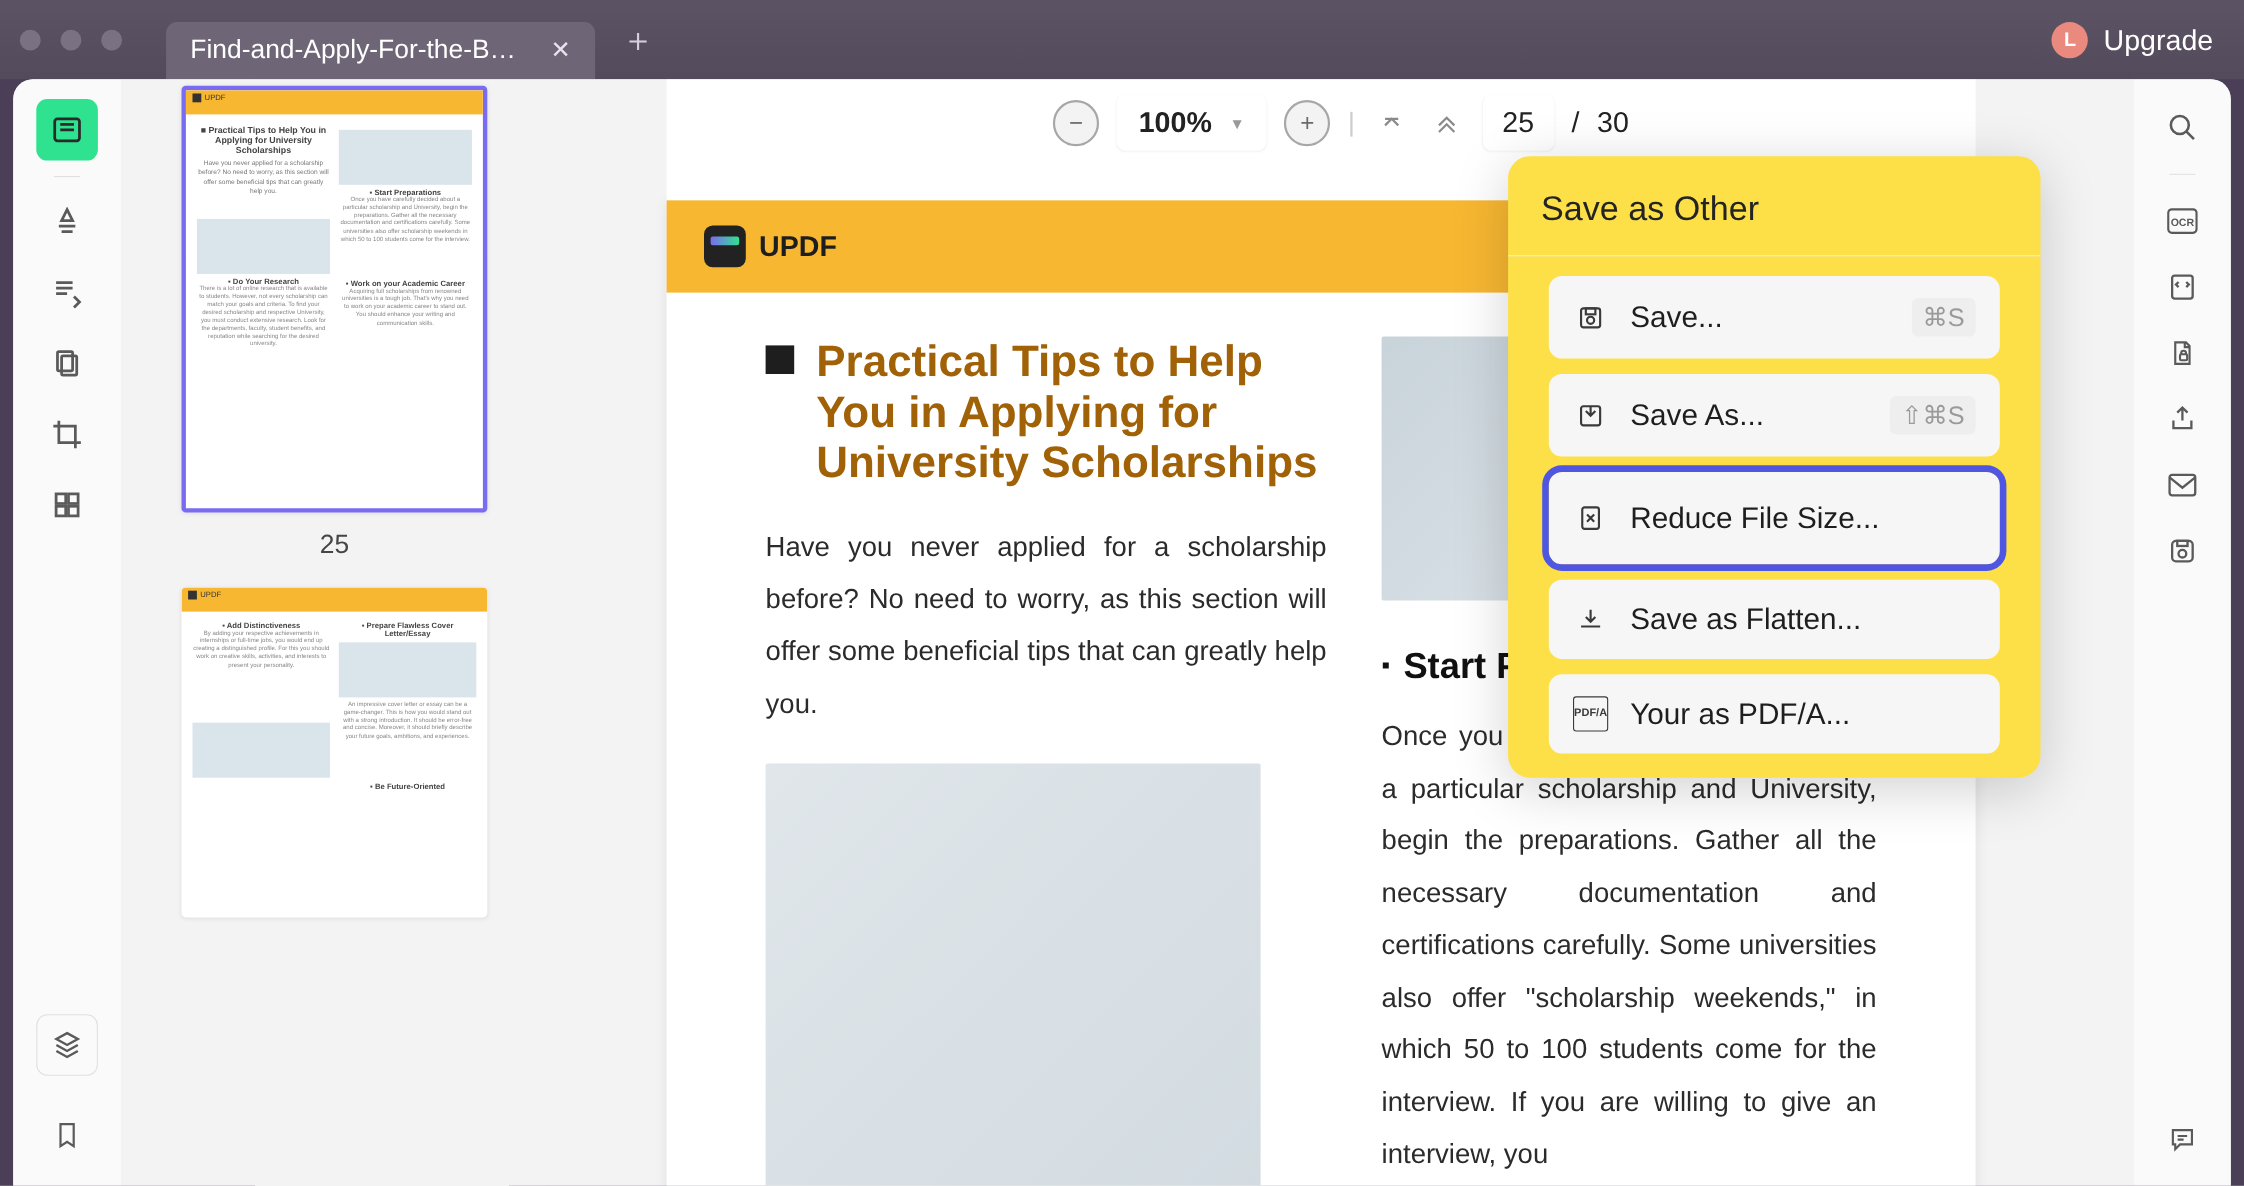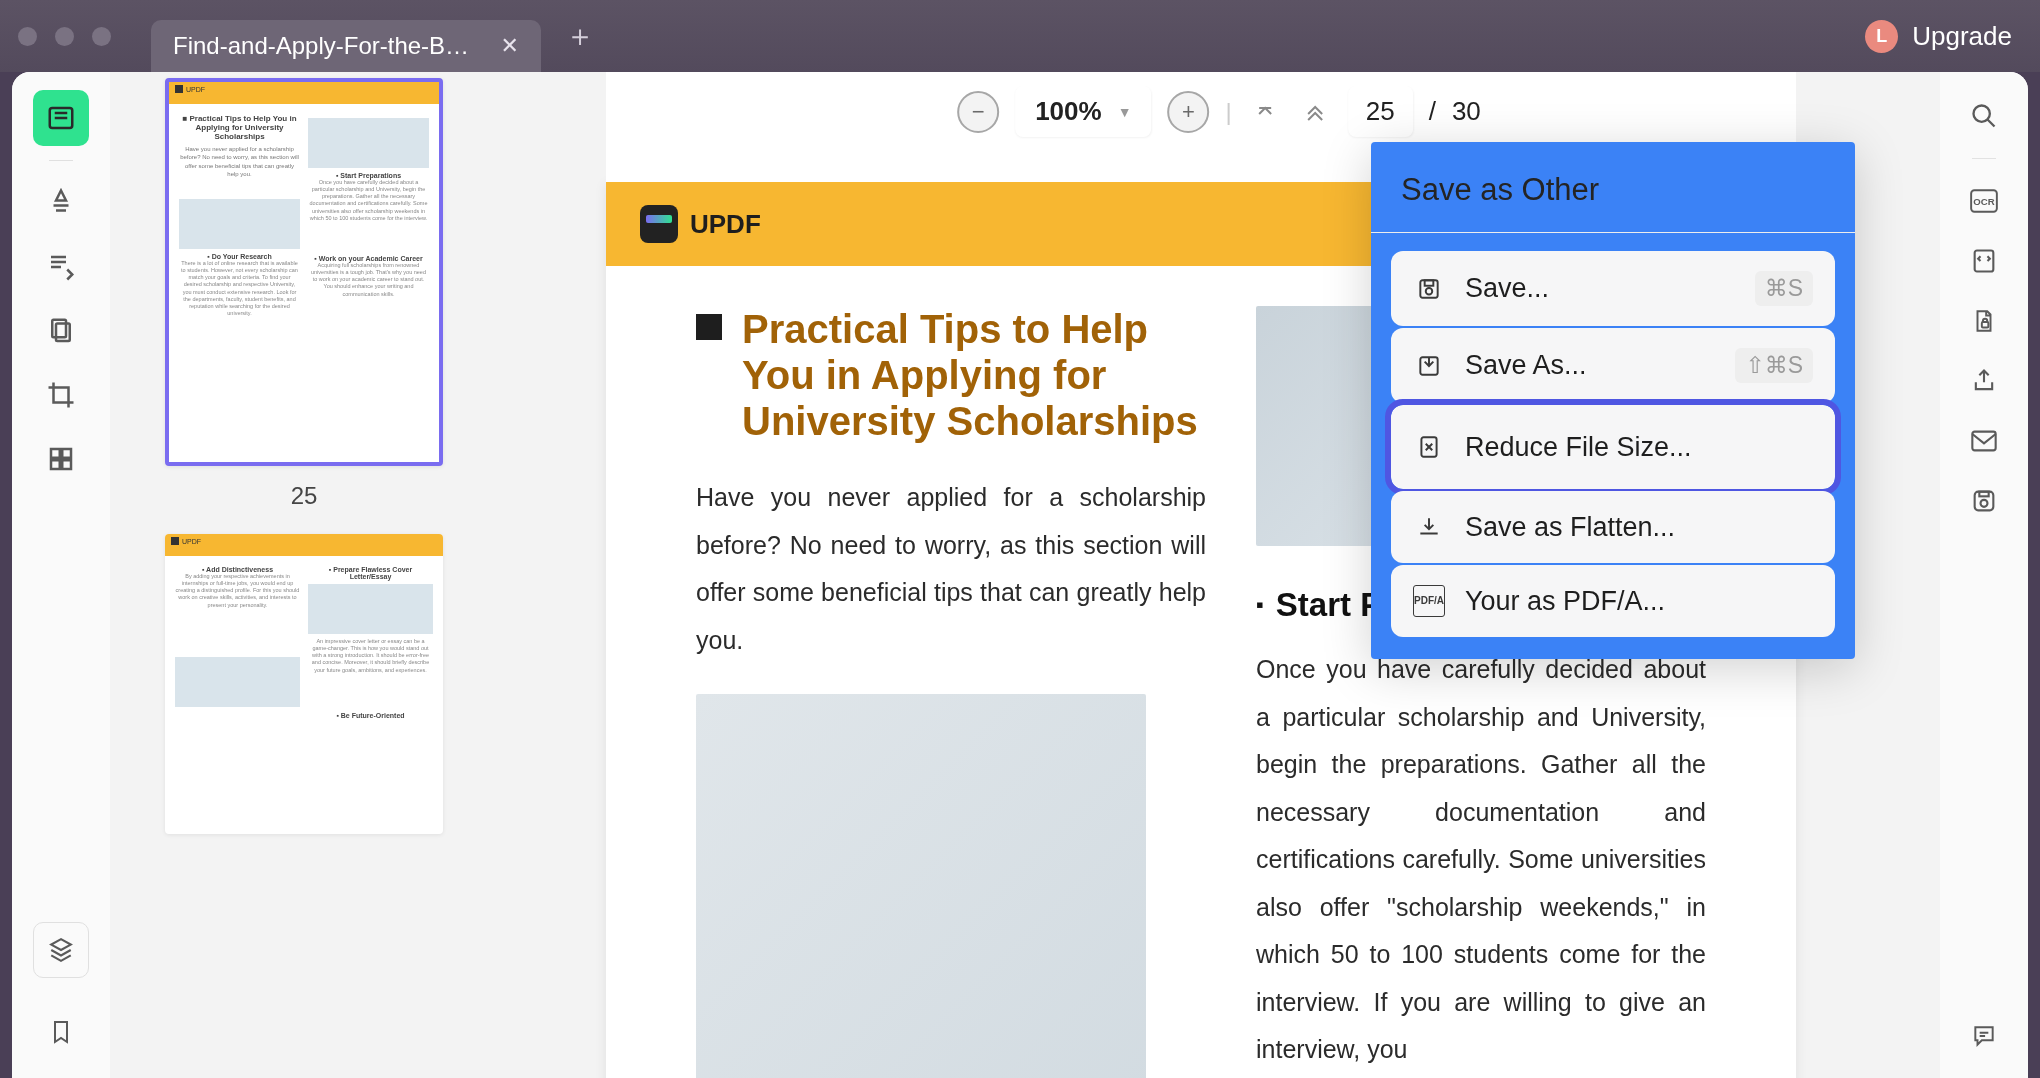--- a/index.html
+++ b/index.html
@@ -209,33 +209,33 @@
   .sub-title { font-size:33px; font-weight:800; color:#111; margin-bottom:22px; }
   .sub-title::before { content:"▪"; margin-right:12px; font-size:22px; position:relative; top:-4px;}
   .photo-ph-left { width: 450px; height: 420px; background:linear-gradient(135deg,#e0e6ea,#d2dbe1); border-radius:2px; margin-top:30px;}
 
   
   .save-panel {
     position: absolute;
     top: 70px;
     right: 85px;
     width: 484px;
-    background: #3b82f6;
-    border-radius: 4px;
+    background: #fde047;
+    border-radius: 20px;
     box-shadow: 0 10px 50px rgba(0,0,0,0.18);
     padding: 30px 0 22px 0;
     z-index: 20;
   }
   .save-panel-title {
     font-size: 31px; font-weight: 500; color:#242424;
     padding: 0 30px 24px 30px;
     border-bottom: 1px solid #ededed;
     margin-bottom: 18px;
   }
-  .save-items { padding: 0 20px; display:flex; flex-direction:column; gap:2px;justify-content:center;}
+  .save-items { padding: 0 37px; display:flex; flex-direction:column; gap:14px;justify-content:center;}
   .save-item {
     background:#f6f6f7; border-radius:12px; padding: 20px 22px;
     display:flex; align-items:center; gap:20px; cursor:pointer;
     font-size:27px; color:#1e1e1e;
   }
   .save-item .shortcut { margin-left:auto; color:#9a9a9a; font-size:23px; background:#eee; padding:4px 10px; border-radius:6px;}
   .save-item.highlight {
     outline: 6px solid #4f56e2;
     outline-offset: 0;
     border-radius:12px;

